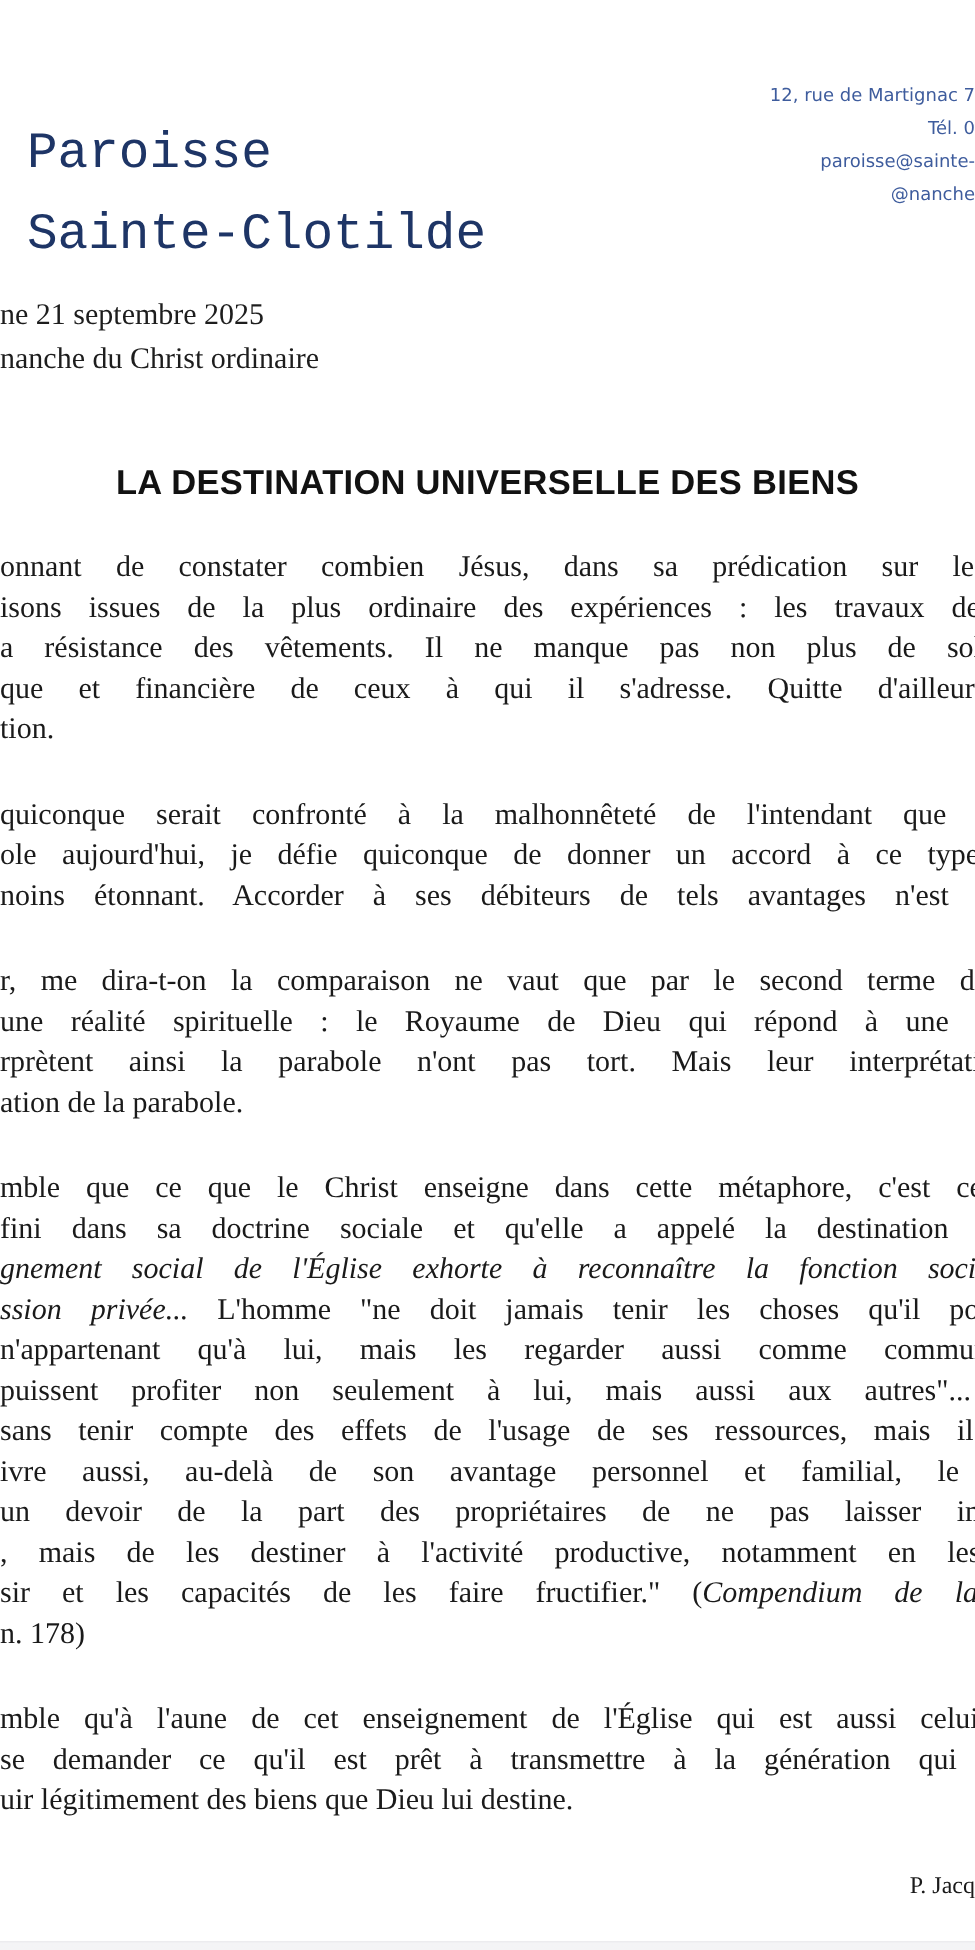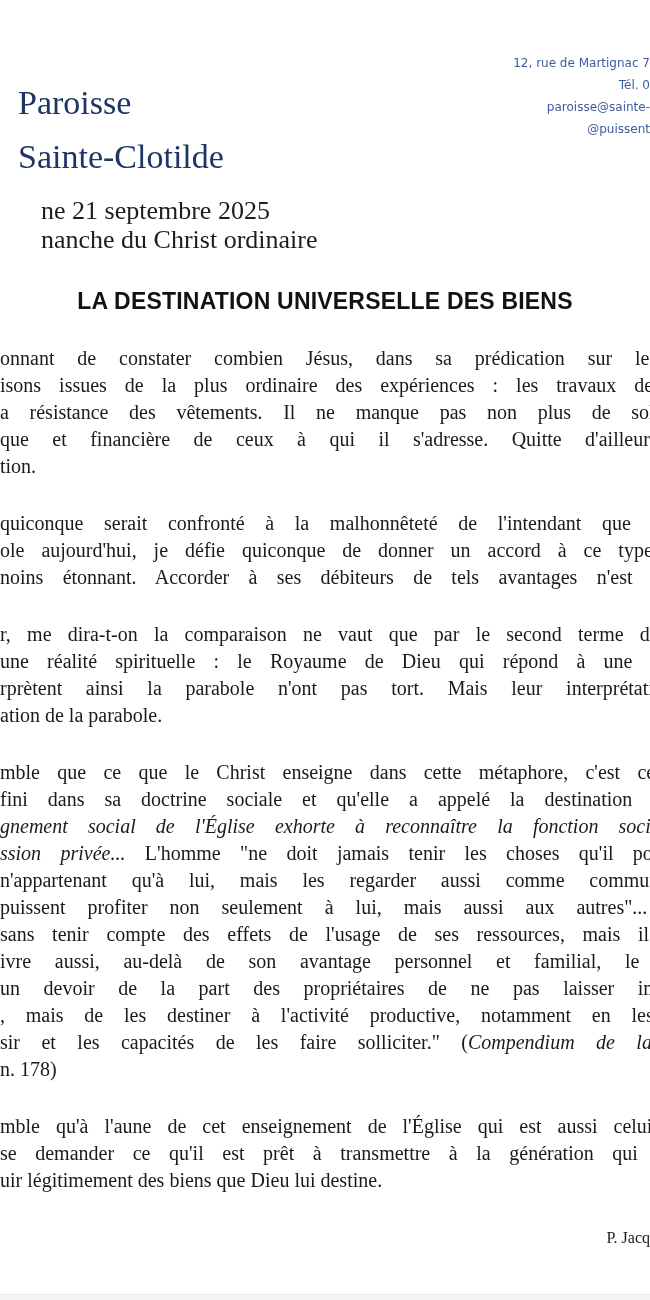--- a/index.html
+++ b/index.html
@@ -5,46 +5,45 @@
   * { margin:0; padding:0; box-sizing:border-box; }
   html,body { background:#ffffff; }
   .page {
     position:relative; width:650px; height:1300px;
     background:#ffffff; overflow:hidden;
     font-family:"Liberation Serif", serif;
   }
   
   .brand {
     position:absolute; left:18px; top:76px;
-    font-family:Liberation Serif, serif;
+    font-family:Liberation Mono, monospace;
     font-size:34px; line-height:54px; color:#1e3566;
   }
   
   .contact {
     position:absolute; top:52px; left:0; right:0;
     text-align:right;
     font-family:"DejaVu Sans", sans-serif;
     font-size:12px; line-height:22px; color:#3e5c9d;
   }
   .contact .cline { white-space:nowrap; }
   
   .dates {
     position:absolute; left:0; top:196px;
-    font-size:26px; line-height:29px; color:#1d1d1d;
+    font-size:20px; line-height:29px; color:#1d1d1d;
     white-space:nowrap;
-    margin-left:41px;
   }
   
   .main { position:absolute; left:0; top:288px; width:650px; }
   .title {
     width:650px; text-align:center;
     font-family:"Liberation Sans", sans-serif;
     font-weight:bold; font-size:23px; line-height:27px;
     letter-spacing:0.2px; color:#121212;
-    margin-bottom:30px; white-space:nowrap;
+    margin-bottom:30px; white-space:nowrap;margin-top:20px;
   }
   .para { width:740px; margin-bottom:30px; }
   .ln {
     font-size:20px; line-height:27px; color:#1a1a1a;
     text-align:justify; text-align-last:justify;
     max-height:27px; overflow:hidden;
   }
   .ln.last { width:650px; text-align-last:left; }
   .it { font-style:italic; }
   .sig {
@@ -63,21 +62,21 @@
 
   <div class="brand">
     <div>Paroisse</div>
     <div>Sainte-Clotilde</div>
   </div>
 
   <div class="contact">
       <div class="cline">12, rue de Martignac 7</div>
       <div class="cline">Tél. 0</div>
       <div class="cline">paroisse@sainte-</div>
-      <div class="cline">@puissent</div>
+      <div class="cline">@nanche</div>
     </div>
 
   <div class="dates">
     <div>ne 21 septembre 2025</div>
     <div>nanche du Christ ordinaire</div>
   </div>
 
   <div class="main">
     <div class="title">LA DESTINATION UNIVERSELLE DES BIENS</div>
     <div>
@@ -103,21 +102,21 @@
           <div class="ln"><span>mble que ce que le Christ enseigne dans cette métaphore, c'est ce que l'É</span></div>
           <div class="ln"><span>fini dans sa doctrine sociale et qu'elle a appelé la destination universelle</span></div>
           <div class="ln"><span class="it">gnement social de l'Église exhorte à reconnaître la fonction sociale de t</span></div>
           <div class="ln"><span class="it">ssion privée...</span><span> L'homme "ne doit jamais tenir les choses qu'il possède lég</span></div>
           <div class="ln"><span>n'appartenant qu'à lui, mais les regarder aussi comme communes : e</span></div>
           <div class="ln"><span>puissent profiter non seulement à lui, mais aussi aux autres"... "L'indivi</span></div>
           <div class="ln"><span>sans tenir compte des effets de l'usage de ses ressources, mais il doit agi</span></div>
           <div class="ln"><span>ivre aussi, au-delà de son avantage personnel et familial, le bien co</span></div>
           <div class="ln"><span>un devoir de la part des propriétaires de ne pas laisser improductifs</span></div>
           <div class="ln"><span>, mais de les destiner à l'activité productive, notamment en les confiant</span></div>
-          <div class="ln"><span>sir et les capacités de les faire solliciter." (</span><span class="it">Compendium de la doctrine</span></div>
+          <div class="ln"><span>sir et les capacités de les faire fructifier." (</span><span class="it">Compendium de la doctrine</span></div>
           <div class="ln last"><span>n. 178)</span></div>
         </div>
         <div class="para">
           <div class="ln"><span>mble qu'à l'aune de cet enseignement de l'Église qui est aussi celui du Chri</span></div>
           <div class="ln"><span>se demander ce qu'il est prêt à transmettre à la génération qui vient, po</span></div>
           <div class="ln last"><span>uir légitimement des biens que Dieu lui destine.</span></div>
         </div>
       </div>
     <div class="sig">P. Jacq</div>
   </div>

